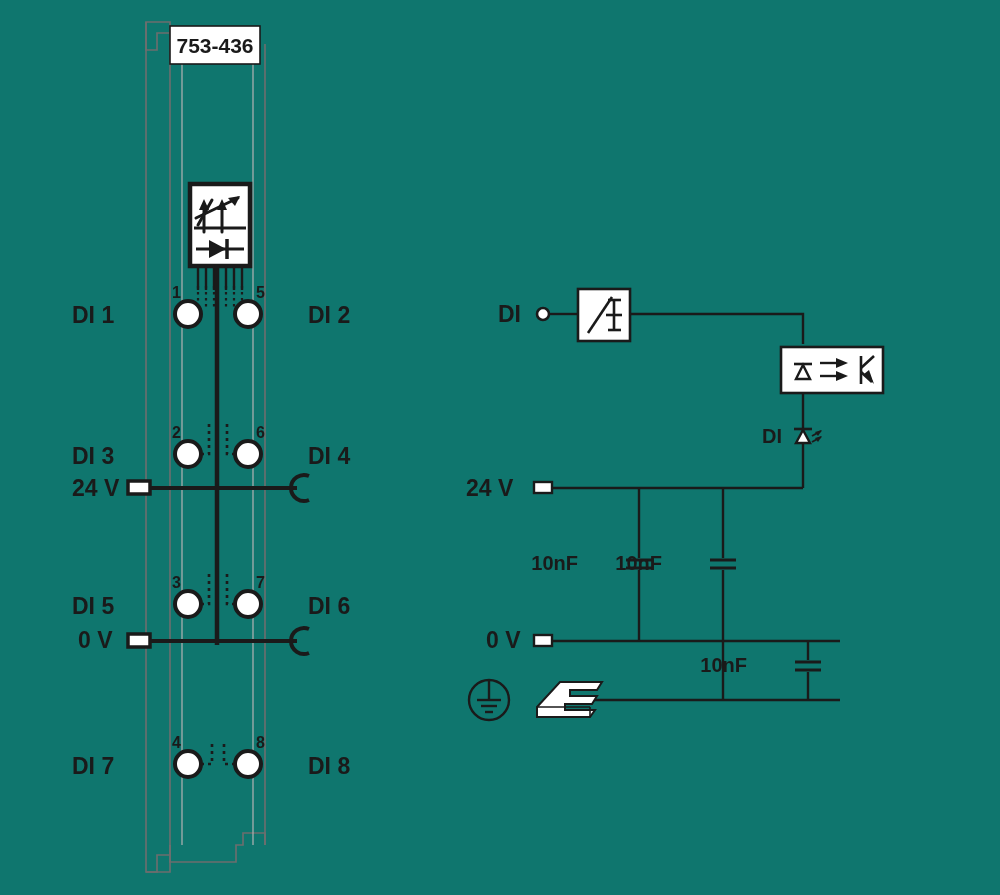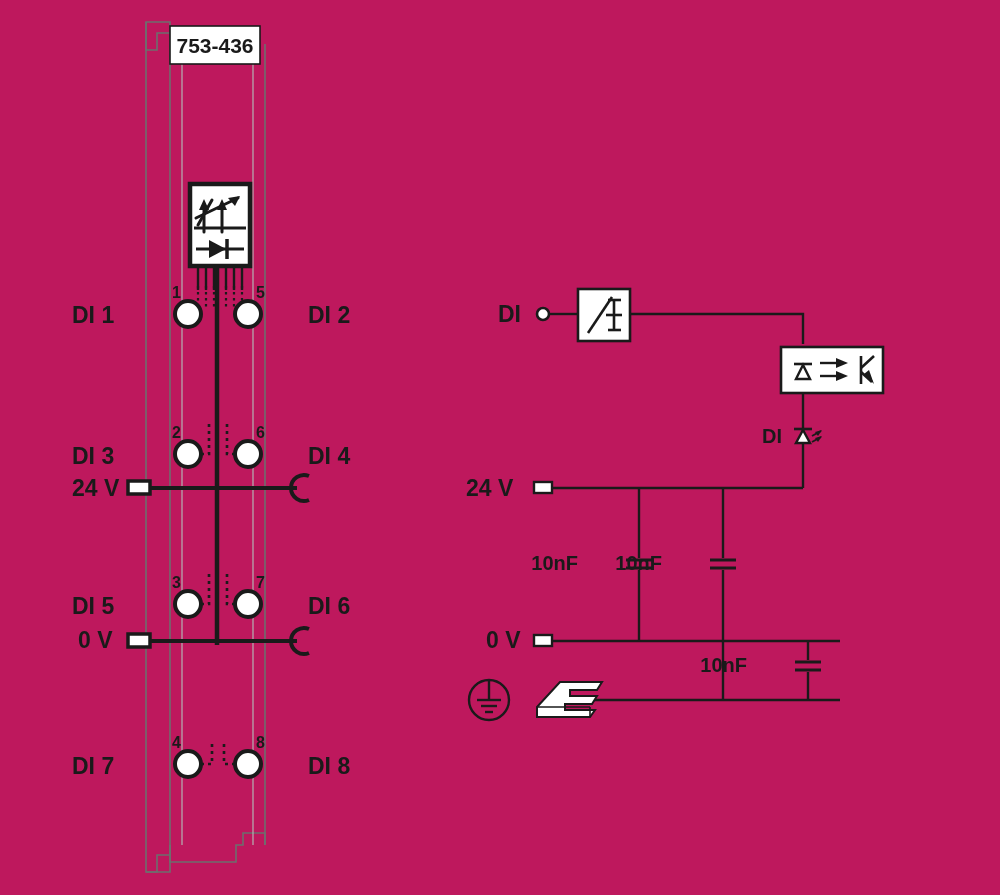--- a/index.html
+++ b/index.html
@@ -1,17 +1,17 @@
 <!DOCTYPE html>
 <html><head>
 <meta charset="utf-8">
 <style>
   html,body{margin:0;padding:0;background:#ffffff;}
   body{width:1000px;height:895px;font-family:"Liberation Sans",sans-serif;overflow:hidden;}
-  #stage{position:relative;width:1000px;height:895px;background:#be185d;}
+  #stage{position:relative;width:1000px;height:895px;background:#0f766e;}
   svg{display:block;}
   .lbl{font-family:"Liberation Sans",sans-serif;font-weight:bold;fill:#1a1a1a;}
 </style>
 </head>
 <body>
 
 <div id="stage">
 <svg width="1000" height="895" viewBox="0 0 1000 895" xmlns="http://www.w3.org/2000/svg">
 
   <g>

